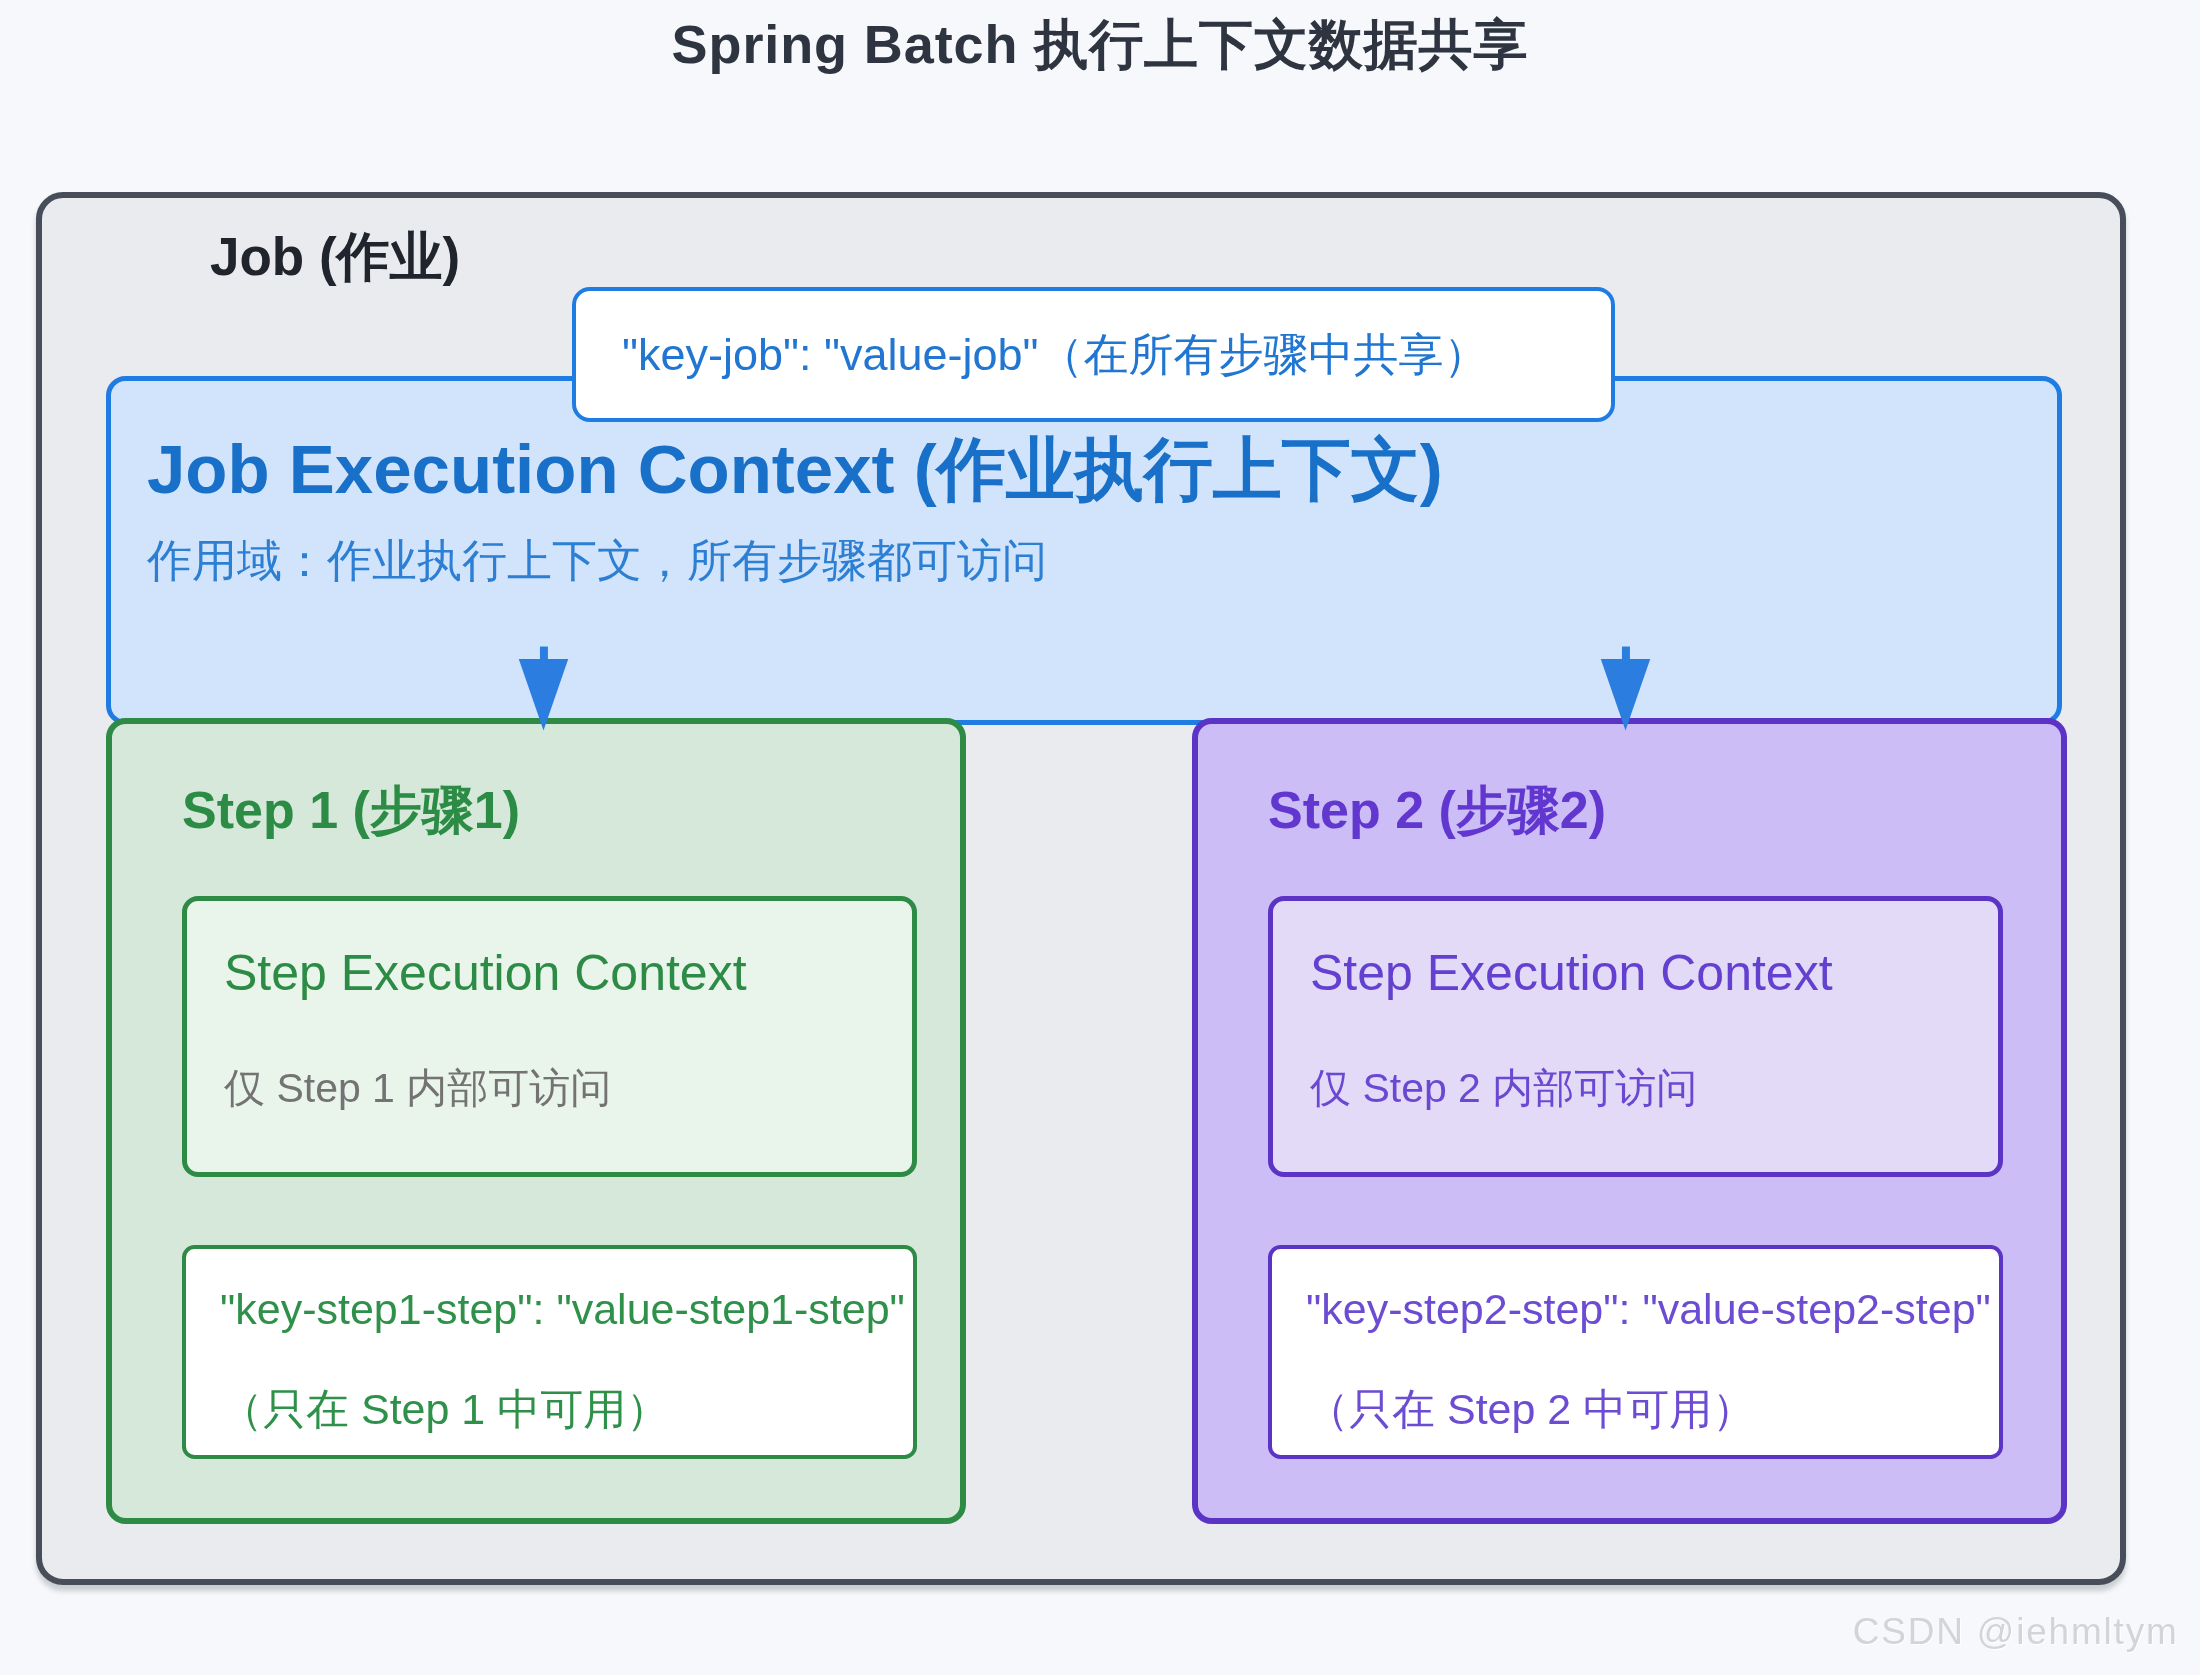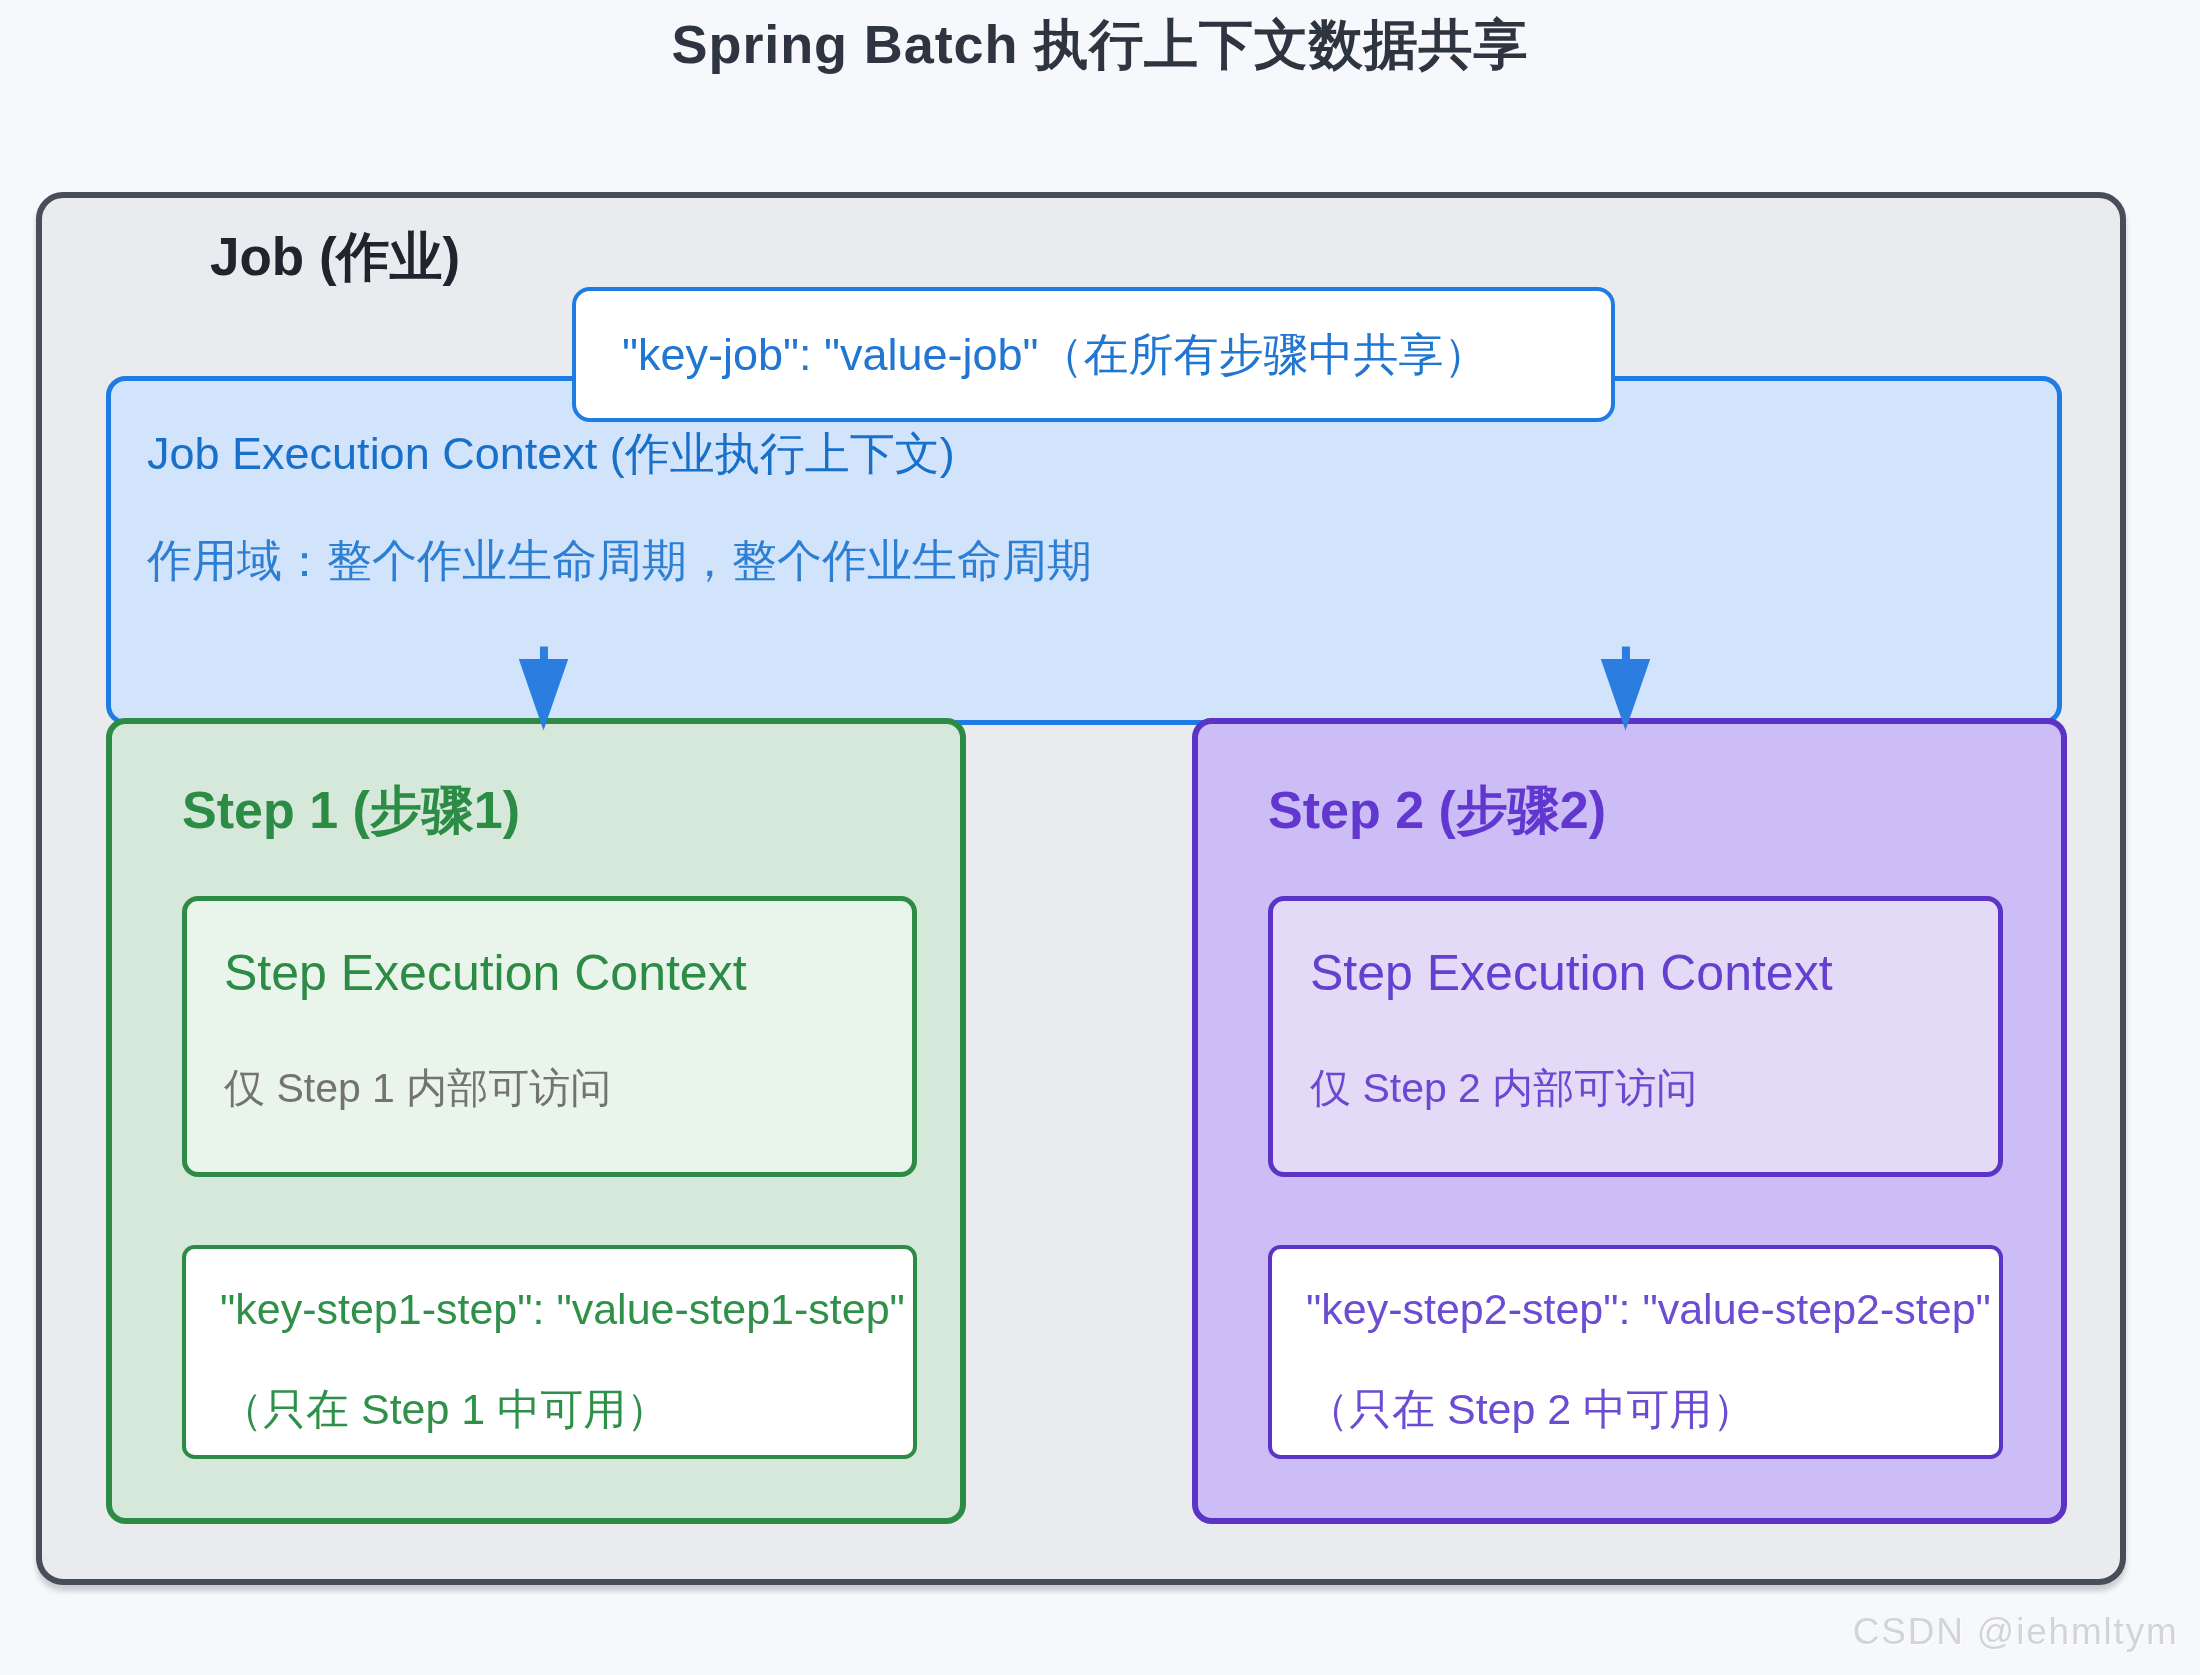--- a/index.html
+++ b/index.html
@@ -29,21 +29,21 @@
   }
   
   .jec-box{
     position:absolute;left:64px;top:178px;width:1956px;height:349px;
     background:var(--blue-bg,#d2e4fc);
     border:5.3px solid var(--blue,#1e7ce2);
     border-radius:19.6px;box-sizing:border-box;z-index:1;
   }
   .jec-title{
     position:absolute;left:36px;top:43px;
-    font-size:45px;font-weight:normal;color:#1870c8;white-space:nowrap;
+    font-size:69px;font-weight:bold;color:#1870c8;white-space:nowrap;
   }
   .jec-scope{
     position:absolute;left:36px;top:150px;
     font-size:45px;color:#2d7fd3;white-space:nowrap;
   }
   
   .tooltip{
     position:absolute;left:530px;top:89px;width:1043px;height:135px;
     background:#ffffff;border:4.5px solid var(--blue,#1e7ce2);
     border-radius:18px;box-sizing:border-box;z-index:6;
@@ -105,21 +105,21 @@
 <div class="canvas">
 
   <div class="page-title">Spring Batch 执行上下文数据共享</div>
 
   <div class="job-box">
 
     <div class="job-label">Job (作业)</div>
 
     <div class="jec-box">
       <div class="jec-title">Job Execution Context (作业执行上下文)</div>
-      <div class="jec-scope">作用域：整个作业生命周期，整个作业生命周期</div>
+      <div class="jec-scope">作用域：作业执行上下文，所有步骤都可访问</div>
     </div>
 
     <div class="tooltip">"key-job": "value-job"（在所有步骤中共享）</div>
 
     <svg class="arrow arrow-1" viewBox="0 0 60 95" xmlns="http://www.w3.org/2000/svg">
       <rect x="26" y="0" width="9" height="18" fill="var(--arrow,#2b7de0)"></rect>
       <polygon points="2,14 58,14 30,95" fill="var(--arrow,#2b7de0)"></polygon>
     </svg>
     <svg class="arrow arrow-2" viewBox="0 0 60 95" xmlns="http://www.w3.org/2000/svg">
       <rect x="26" y="0" width="9" height="18" fill="var(--arrow,#2b7de0)"></rect>

